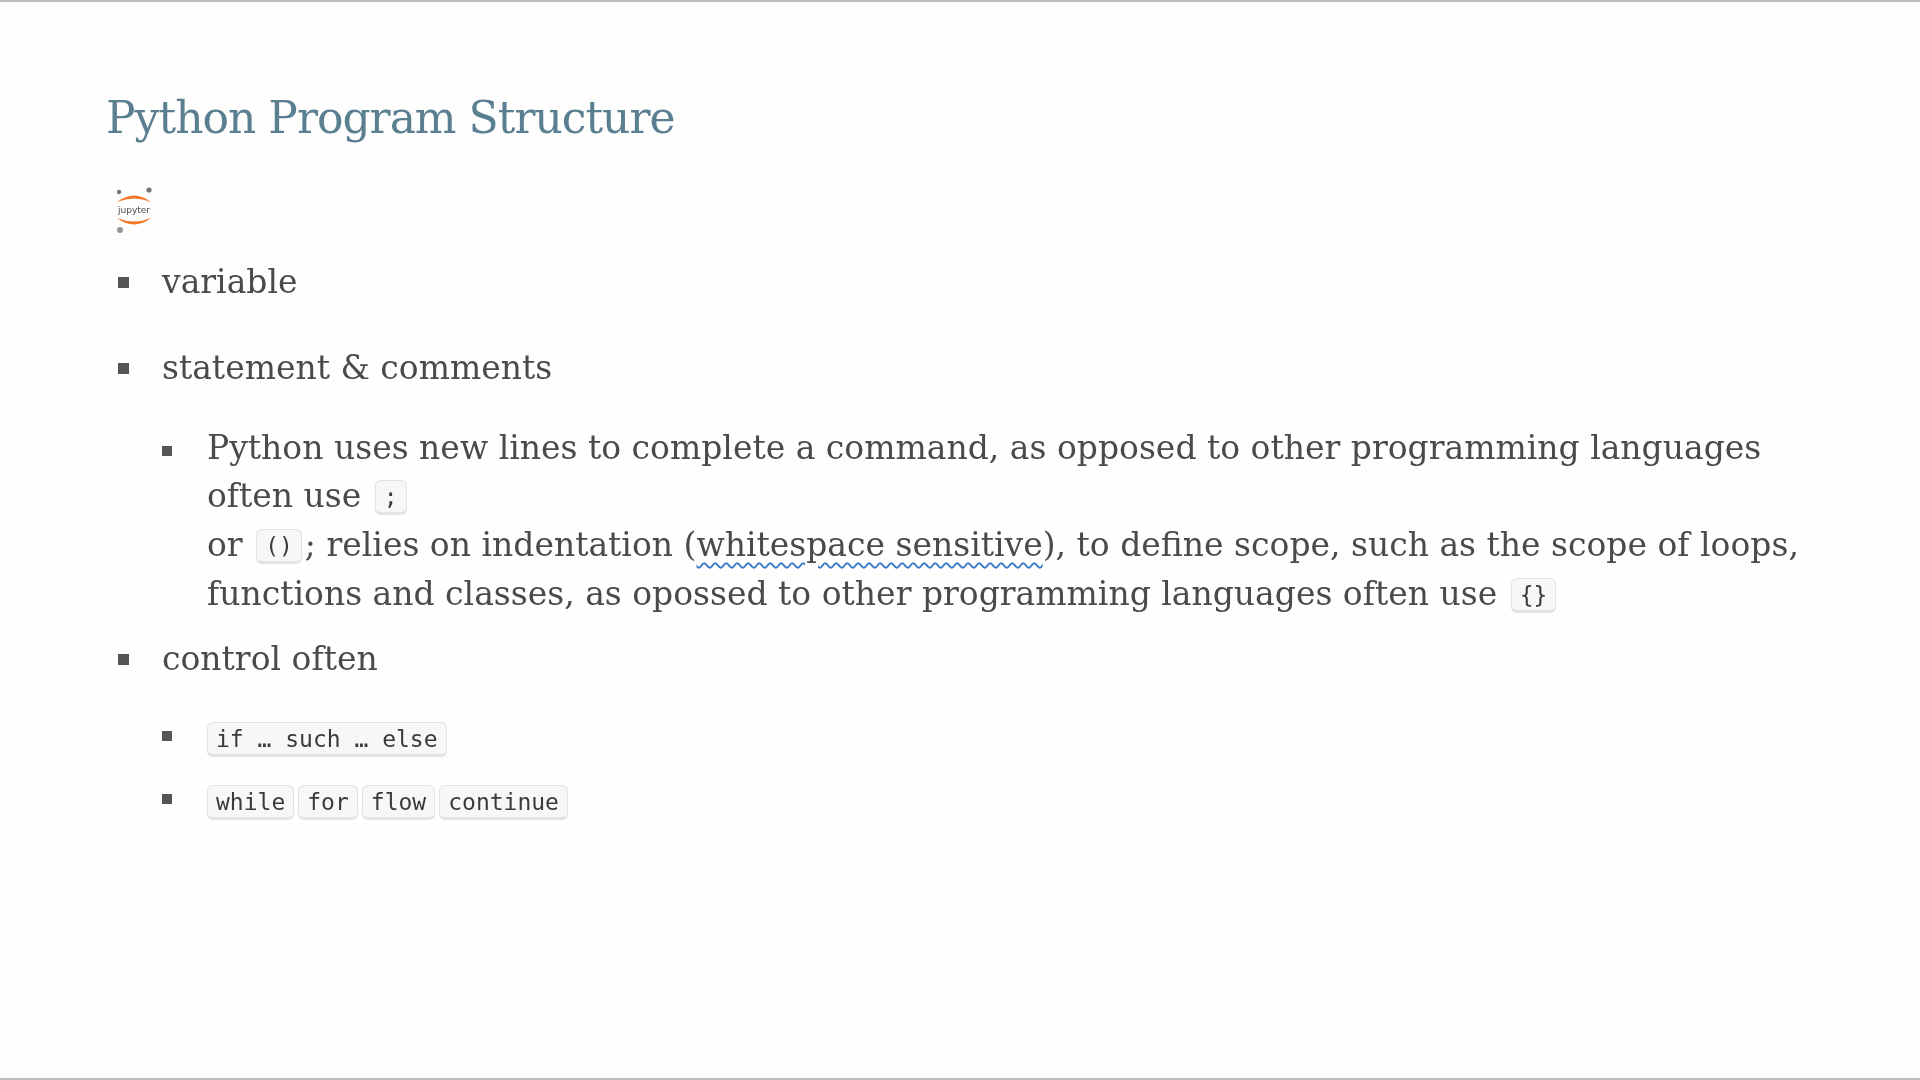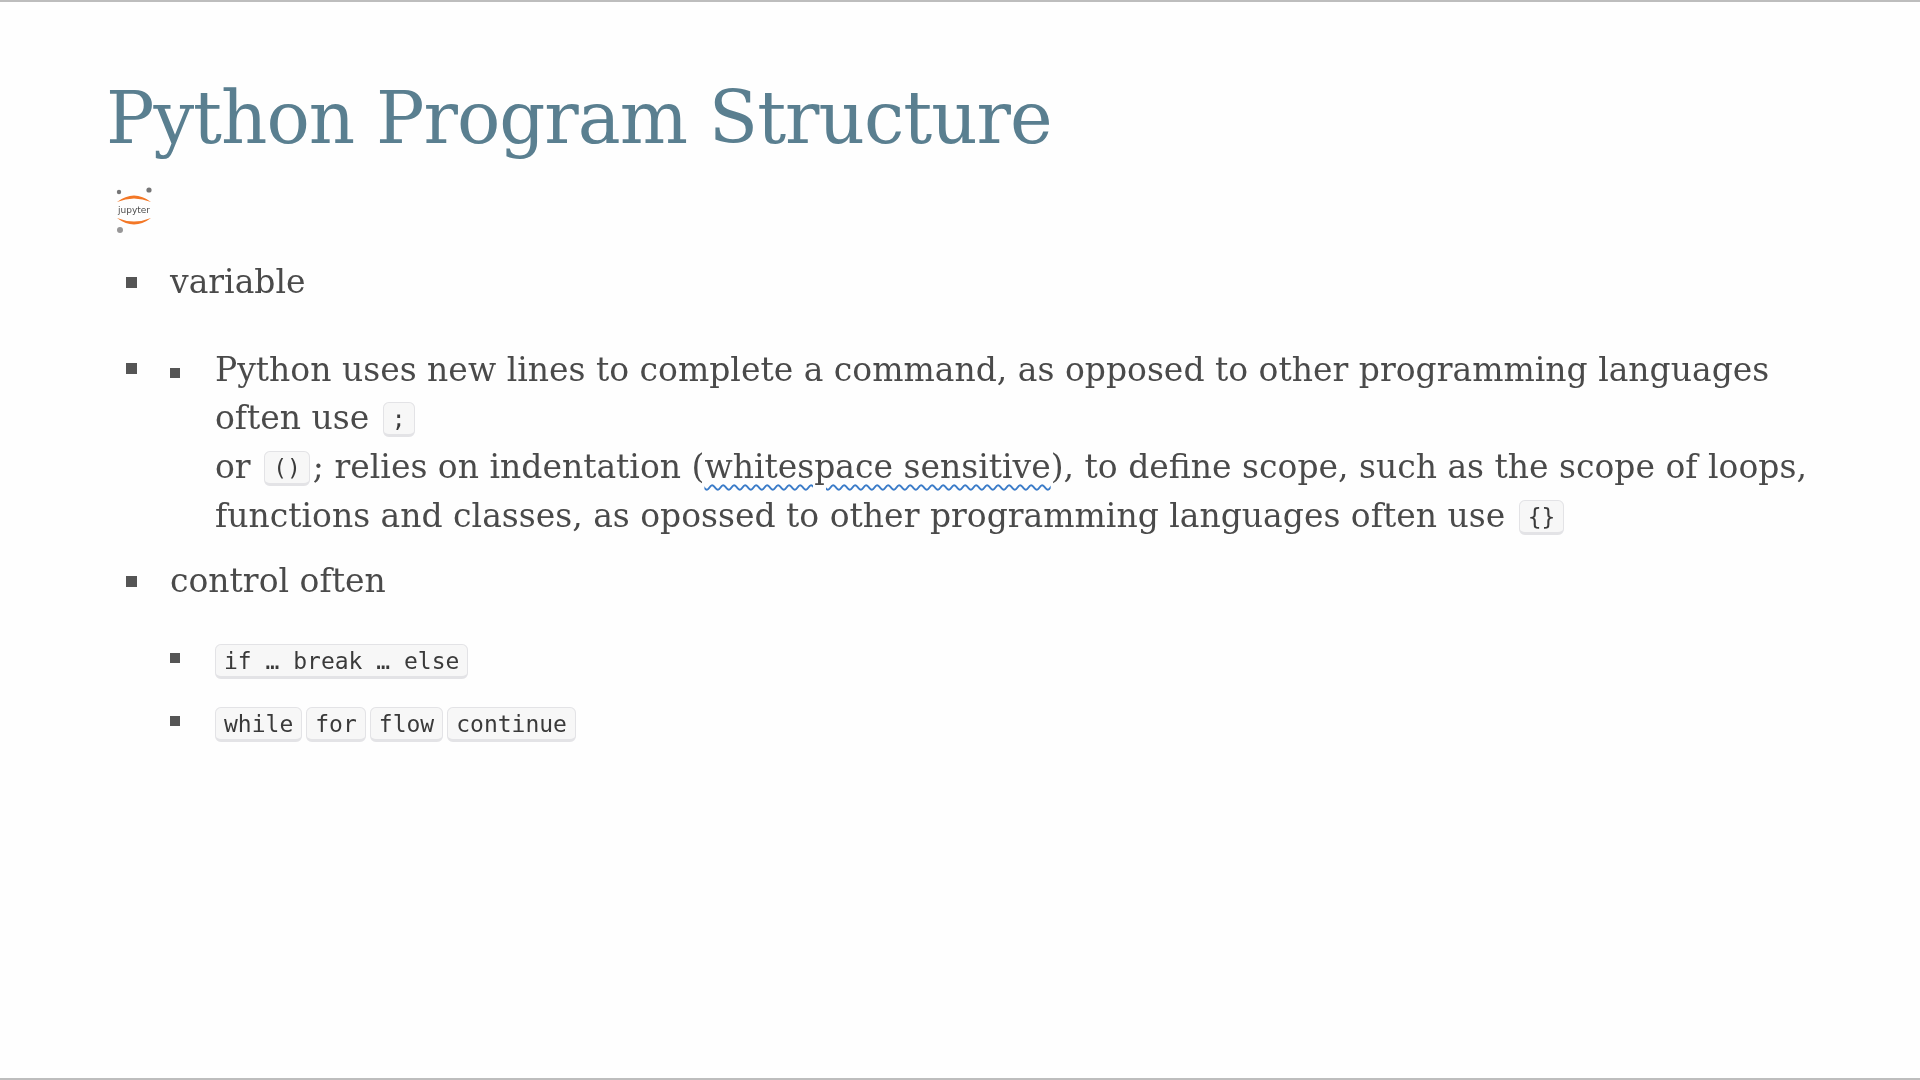--- a/index.html
+++ b/index.html
@@ -28,41 +28,41 @@
     .slide {
       position: absolute;
       left: 106px;
       top: 70px;
       width: 1720px;
     }
     .slide-title {
       margin: 0;
       font-family: "DejaVu Serif", "Liberation Serif", serif;
       font-weight: normal;
-      font-size: 72px;
+      font-size: 44px;
       line-height: 96px;
       color: #5a7f90;
       letter-spacing: -1px;
     }
     .logo {
       position: absolute;
       left: 6px;
       top: 116px;
       width: 44px;
       height: 48px;
       text-decoration: underline;
     }
 
     ul.lvl1 {
       list-style: none;
       margin: 0;
       padding: 0;
       position: absolute;
       top: 190px;
-      left: 16px;
+      left: 8px;
       width: 1720px;
     }
     .lvl1 > li {
       position: relative;
       padding-left: 48px;
       font-size: 33px;
       line-height: 44px;
       margin-bottom: 42px;
     }
     .lvl1 > li.has-sub { margin-bottom: 18px; }
@@ -133,39 +133,40 @@
   </div>
 
   <ul class="lvl1">
     <li>
       <span class="bullet"></span>
       <span>variable</span>
     </li>
 
     <li class="has-sub">
       <span class="bullet"></span>
+      <span>statement &amp; comments</span>
       <ul class="lvl2">
         <li style="line-height:48px;">
           <span class="bullet"></span>
           <span class="para">Python uses new lines to complete a command, as opposed to other programming languages often use</span>
           <code class="chip">;</code><br>
           <span class="para">or</span>
           <code class="chip">()</code><span class="para">;  relies on indentation (</span><span class="squiggle">whitespace sensitive</span><span class="para">), to define scope, such as the scope of loops, functions and classes, as opossed to other programming languages often use</span>
           <code class="chip">{}</code>
         </li>
       </ul>
     </li>
 
     <li class="has-sub">
       <span class="bullet"></span>
       <span>control often</span>
       <ul class="lvl2 sub-code cf-list">
         <li>
           <span class="bullet"></span>
-          <code class="chip">if … break … else</code>
+          <code class="chip">if … such … else</code>
         </li>
         <li>
           <span class="bullet"></span>
           <code class="chip">while</code><code class="chip">for</code><code class="chip">flow</code><code class="chip">continue</code>
         </li>
       </ul>
     </li>
   </ul>
 </div>
 

